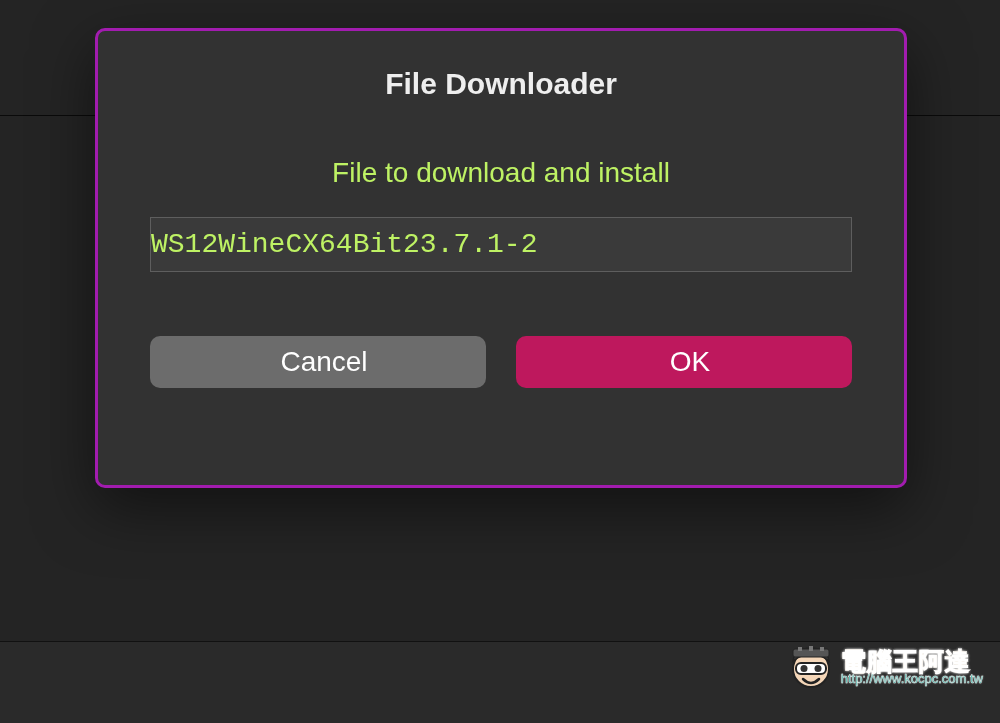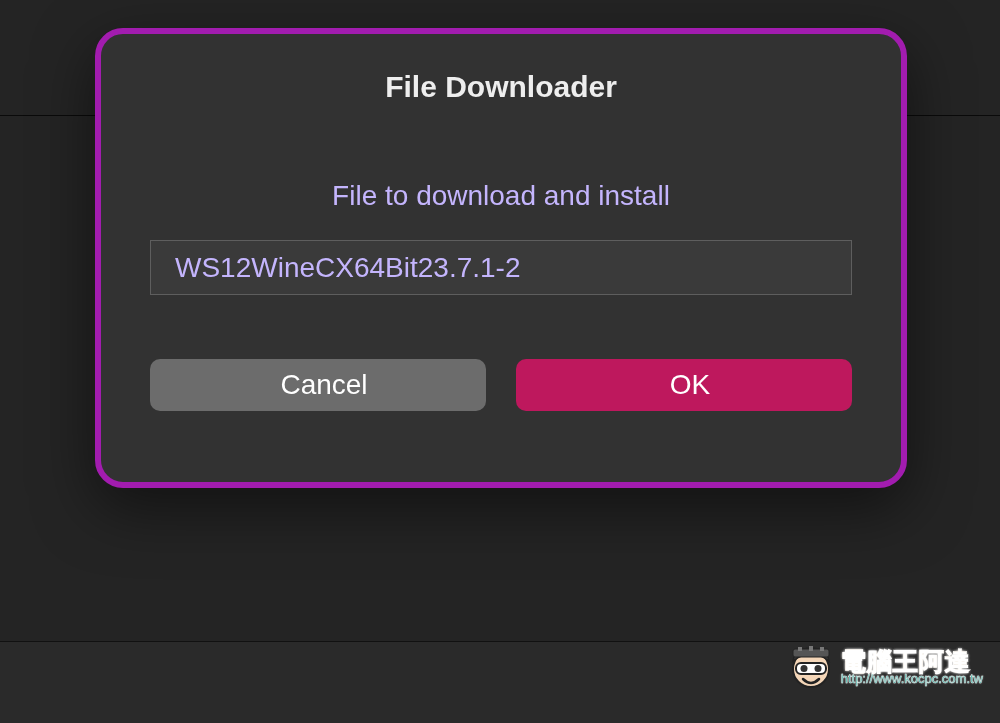--- a/index.html
+++ b/index.html
@@ -32,54 +32,54 @@
       background: #2a2a2a;
       border-top: 1px solid #111;
     }
     .dialog {
       position: absolute;
       top: 28px;
       left: 95px;
       width: 812px;
       height: 460px;
       background: #323232;
-      border: 6px solid #a21caf;
-      border-radius: 28px;
+      border: 3px solid #a21caf;
+      border-radius: 10px;
       box-shadow: 0 20px 60px rgba(0,0,0,0.5);
       display: flex;
       flex-direction: column;
       align-items: center;
     }
     .dialog-title {
       font-size: 30px;
       font-weight: 700;
       color: #eeeeee;
       margin-top: 36px;
       letter-spacing: 0px;
     }
     .dialog-message {
       font-size: 28px;
       font-weight: 400;
-      color: #c4b5fd;
-      margin-top: 76px;
+      color: #bef264;
+      margin-top: 56px;
       letter-spacing: 0px;
     }
     .filename-field {
       margin-top: 28px;
       width: 702px;
       height: 55px;
       background: #3a3a3a;
       border: 1px solid #5e5e5e;
-      padding: 0 24px;
+      padding: 0 0;
       display: flex;
       align-items: center;
-      color: #c4b5fd;
+      color: #bef264;
       font-size: 28px;
       font-weight: 400;
-      font-family: Liberation Sans, sans-serif;
+      font-family: Liberation Mono, monospace;
       outline: none;
     }
     .button-row {
       margin-top: 64px;
       display: flex;
       gap: 30px;
     }
     .btn {
       width: 336px;
       height: 52px;

